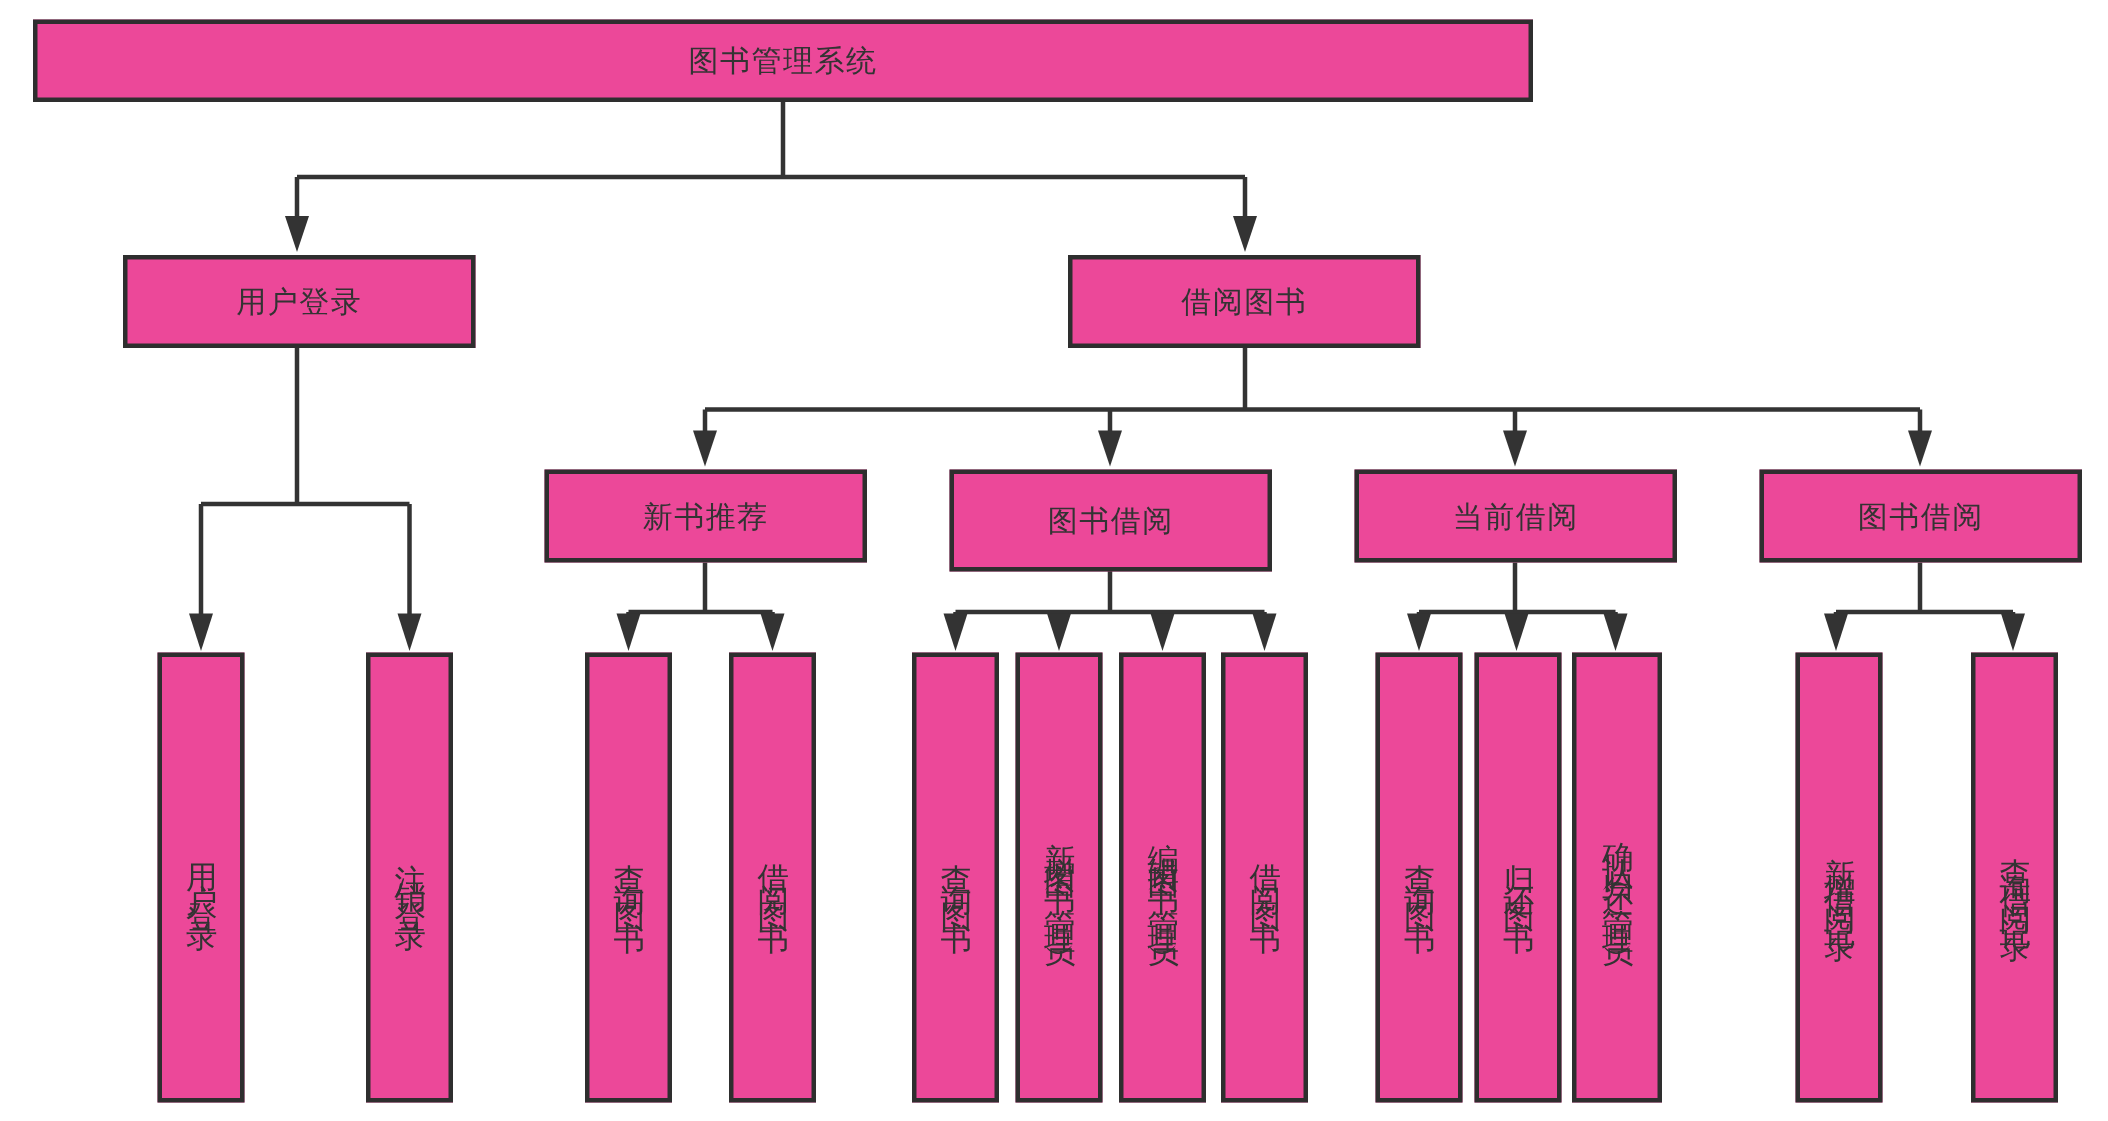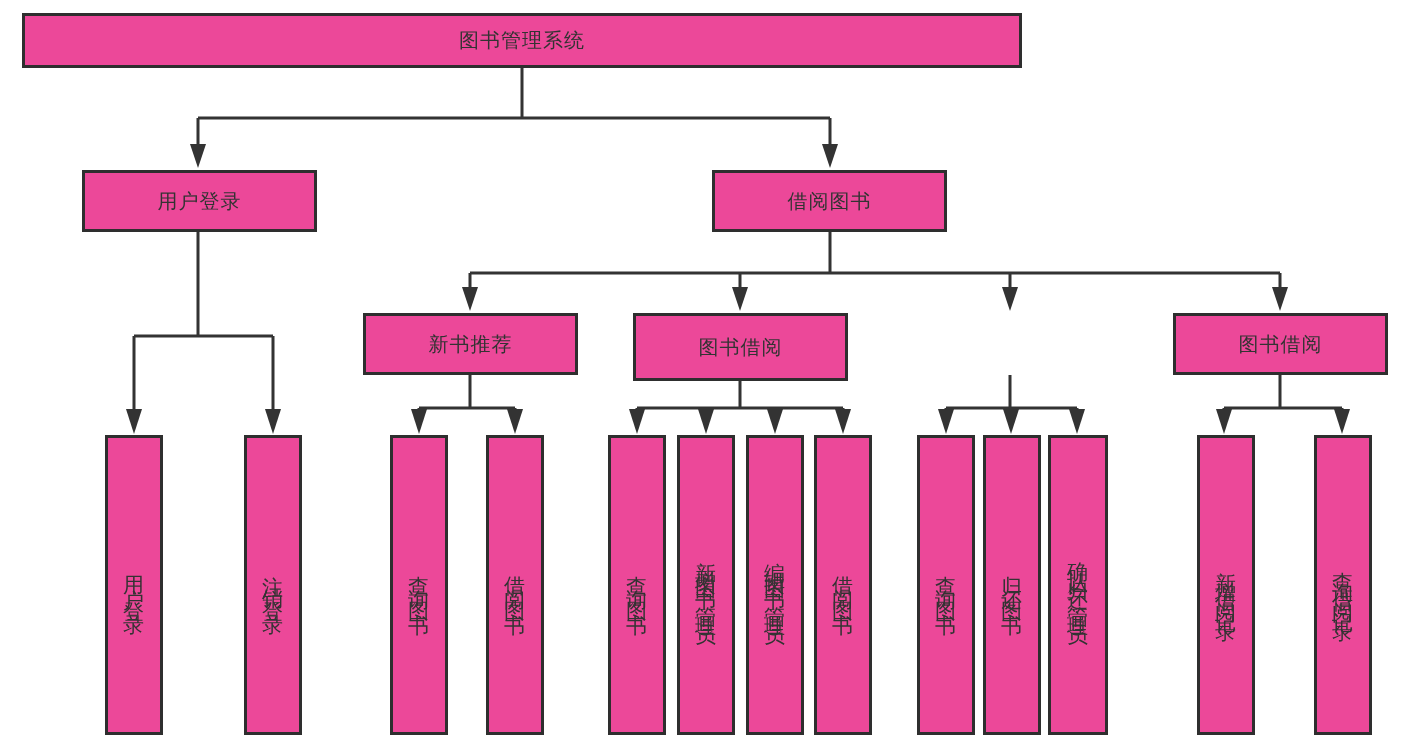--- a/index.html
+++ b/index.html
@@ -83,20 +83,21 @@
     <polygon points="1334,409 1350,409 1342,434"></polygon>
   </svg>
 
   <div class="node root-node" style="left:22px;top:13px;width:1000px;height:55px;">图书管理系统</div>
 
   <div class="node h-node" style="left:82px;top:170px;width:235px;height:62px;">用户登录</div>
   <div class="node h-node" style="left:712px;top:170px;width:235px;height:62px;">借阅图书</div>
 
   <div class="node h-node" style="left:363px;top:313px;width:215px;height:62px;">新书推荐</div>
   <div class="node h-node" style="left:633px;top:313px;width:215px;height:68px;">图书借阅</div>
+  <div class="node h-node" style="left:903px;top:313px;width:215px;height:62px;">当前借阅</div>
   <div class="node h-node" style="left:1173px;top:313px;width:215px;height:62px;">图书借阅</div>
 
   <div class="node v-node ls4" style="left:105px;top:435px;width:58px;height:300px;">
       <span>用户登录</span>
     </div>
   <div class="node v-node ls4" style="left:244px;top:435px;width:58px;height:300px;">
       <span>注销登录</span>
     </div>
 
   <div class="node v-node ls4" style="left:390px;top:435px;width:58px;height:300px;">

